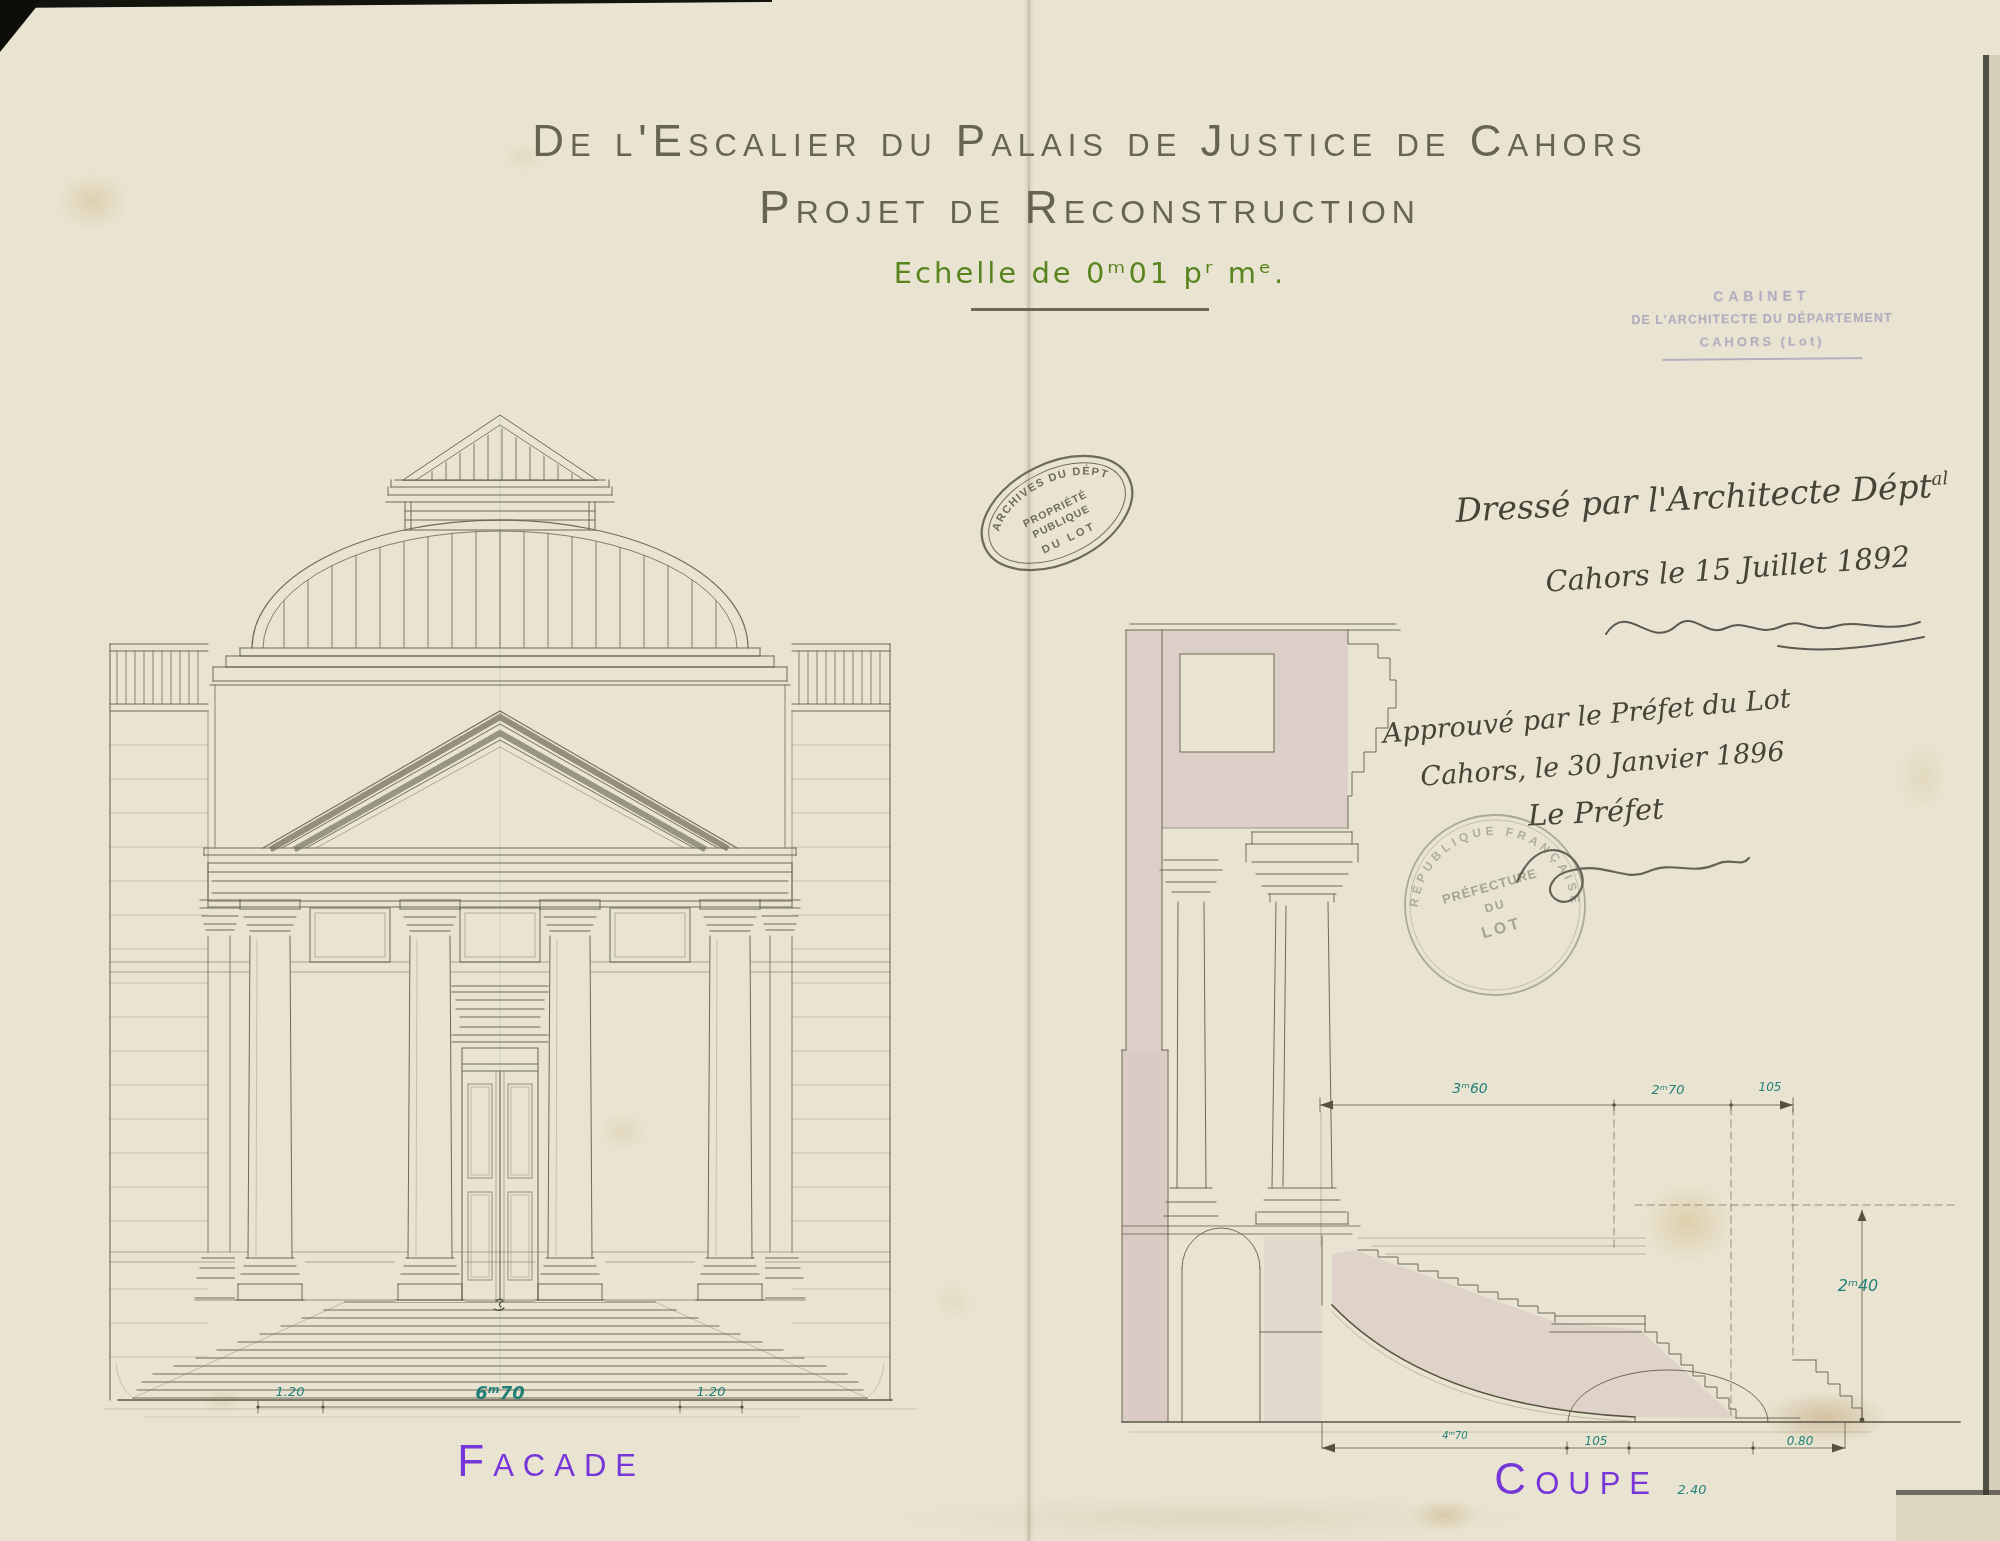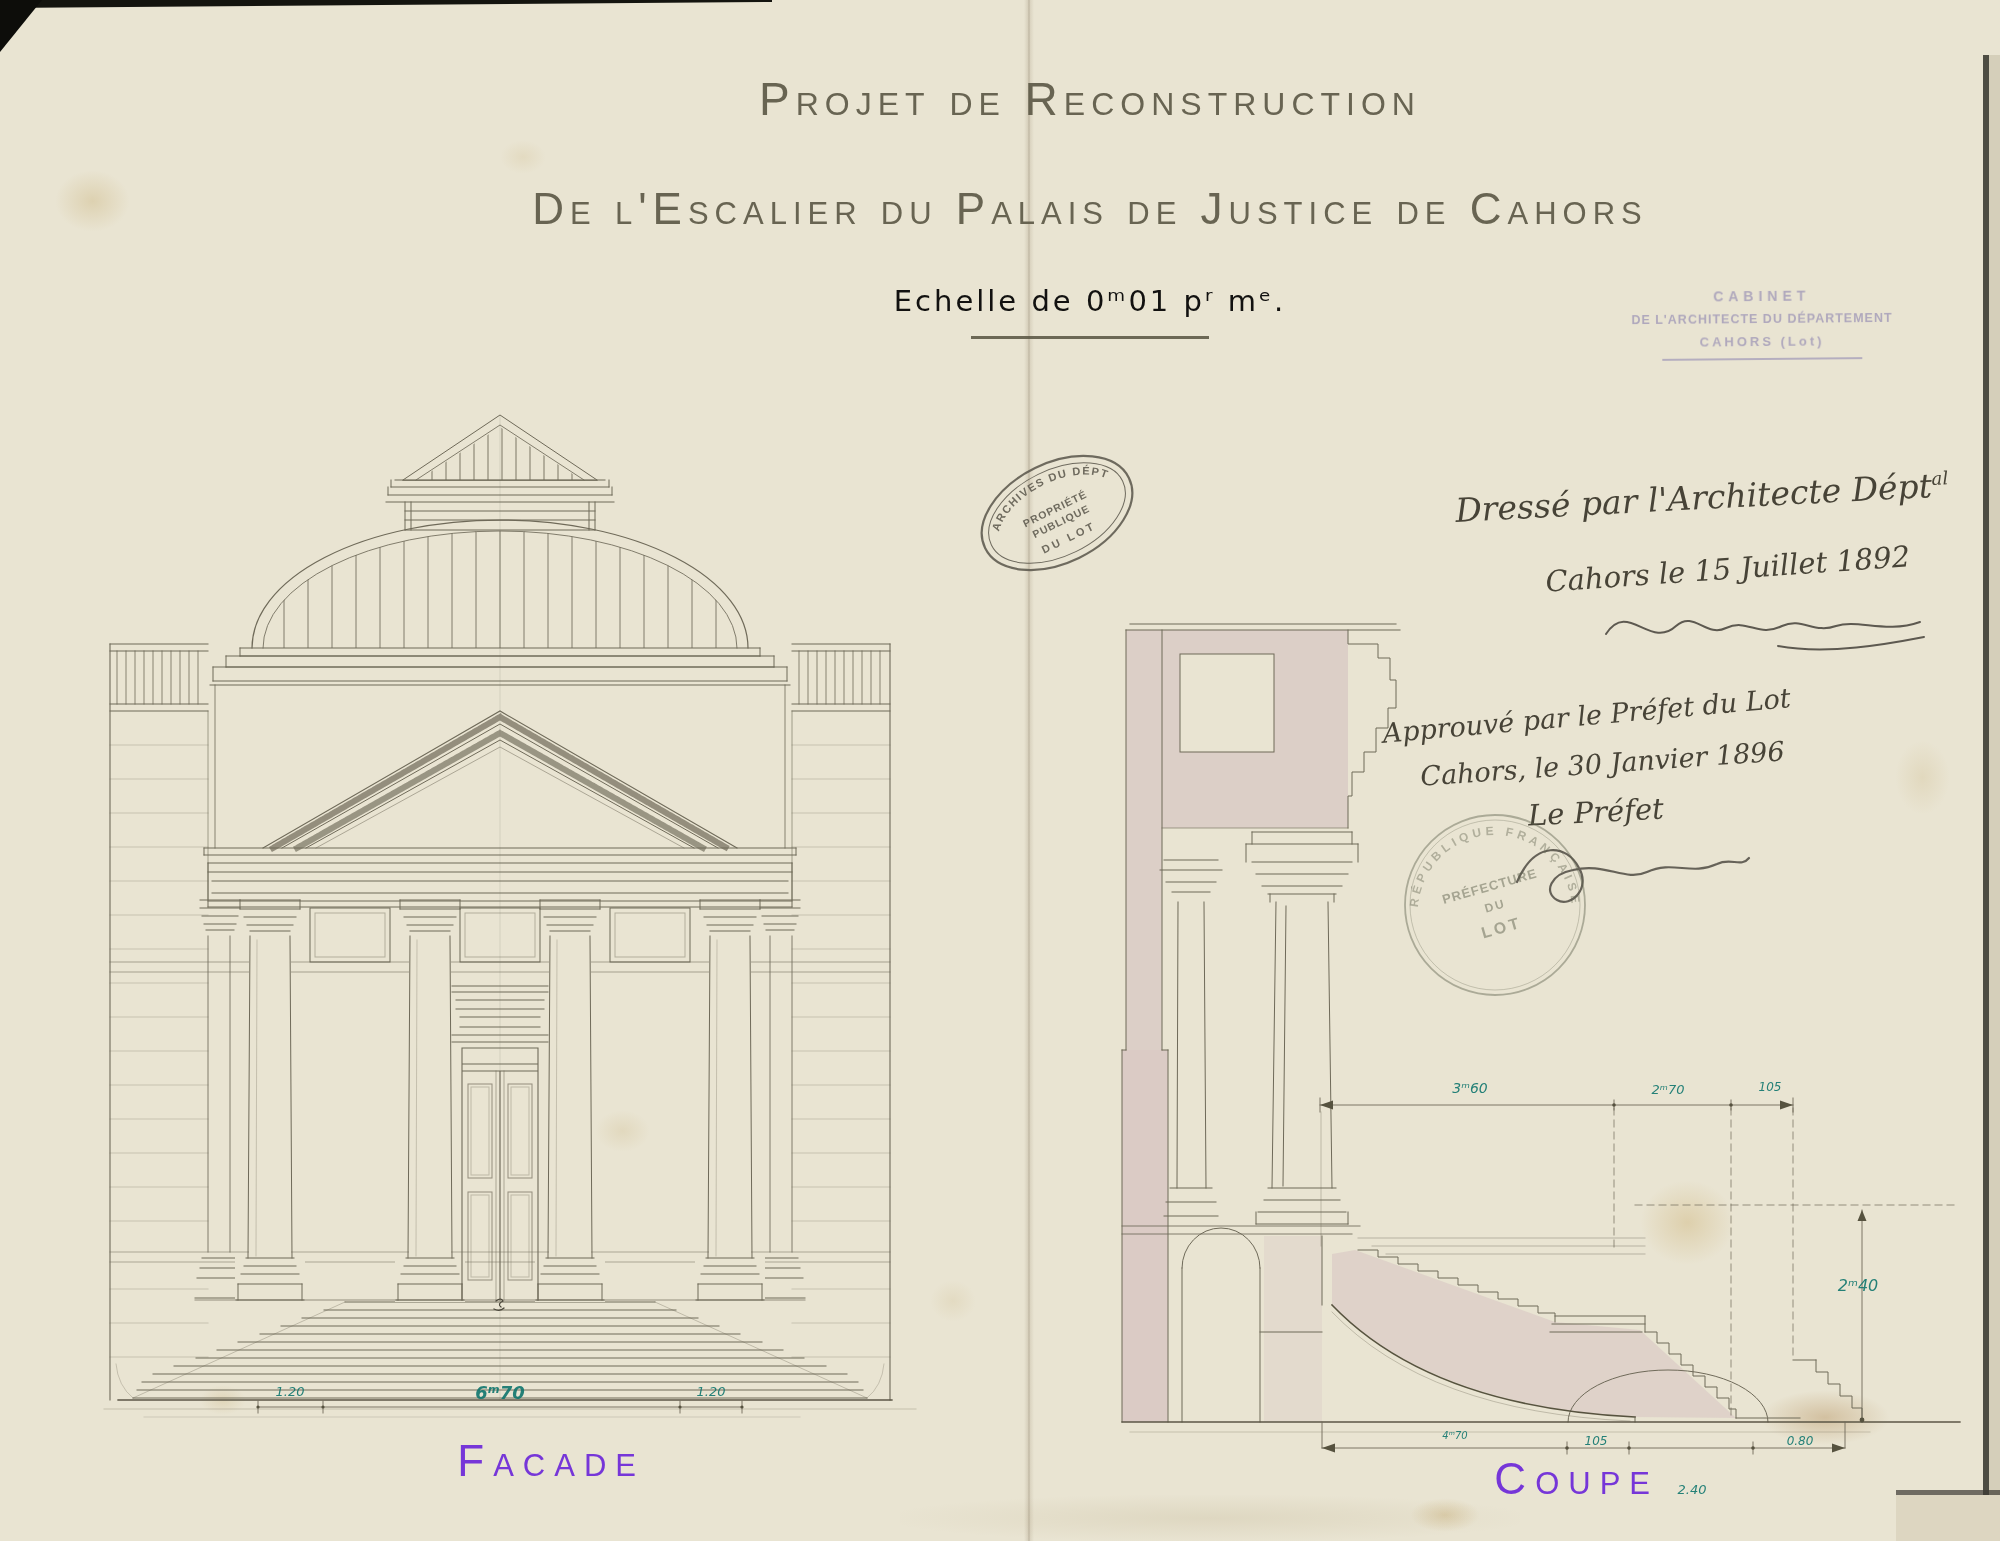--- a/index.html
+++ b/index.html
@@ -4,21 +4,21 @@
 <style>
   html,body{margin:0;padding:0;background:#111;}
   #canvas{position:relative;width:2000px;height:1541px;background:#e9e4d2;overflow:hidden;
           font-family:"Liberation Sans",sans-serif;}
   .abs{position:absolute;}
   
   .arch{font-family:"Liberation Sans",sans-serif;font-variant:small-caps;color:#5e5a48;}
   #title-block{left:400px;top:58px;width:1380px;text-align:center;}
   .t1{font-size:46px;letter-spacing:6px;margin-top:14px;opacity:.92;}
   .t2{font-size:44px;letter-spacing:6px;margin-top:58px;opacity:.92;white-space:nowrap;}
-  .t3{font-family:"DejaVu Sans",sans-serif;font-size:29px;letter-spacing:3px;margin-top:50px;color:#000000;opacity:.92;}
+  .t3{font-family:"DejaVu Sans",sans-serif;font-size:29px;letter-spacing:3px;margin-top:22px;color:#4d7c0f;opacity:.92;}
   .t-rule{width:238px;height:3px;background:#56523f;margin:18px auto 0 auto;opacity:.85;}
   
   .draw-label{font-size:44px;letter-spacing:9px;text-align:right;color:#6d28d9;opacity:.92;}
   
   .hand{font-family:"DejaVu Serif",serif;font-style:italic;color:#474337;white-space:nowrap;}
   
   .dim{font-family:"DejaVu Sans",sans-serif;font-style:italic;font-size:13px;color:#0f766e;
        text-align:center;white-space:nowrap;opacity:.9;}
   
   #cabinet-stamp{left:1612px;top:288px;width:300px;text-align:center;color:rgba(118,108,168,0.5);
@@ -43,22 +43,22 @@
   <div class="stain" style="left:595px;top:1110px;width:55px;height:42px;background:radial-gradient(ellipse,rgba(185,155,85,.16),transparent 70%);"></div>
   <div class="stain" style="left:930px;top:1280px;width:46px;height:42px;background:radial-gradient(ellipse,rgba(185,155,85,.13),transparent 70%);"></div>
   <div class="stain" style="left:1895px;top:740px;width:55px;height:75px;background:radial-gradient(ellipse,rgba(185,155,85,.16),transparent 70%);"></div>
   <div class="stain" style="left:200px;top:1385px;width:46px;height:30px;background:radial-gradient(ellipse,rgba(185,155,85,.2),transparent 70%);"></div>
   <div class="stain" style="left:900px;top:1495px;width:620px;height:46px;border-radius:40%;background:radial-gradient(ellipse,rgba(150,130,80,.13),transparent 75%);"></div>
 
   <div class="abs" style="left:1024px;top:0;width:10px;height:1541px;
               background:linear-gradient(90deg,transparent,rgba(110,90,60,.13) 35%,rgba(88,70,44,.28) 50%,rgba(110,90,60,.11) 65%,transparent);"></div>
 
   <div id="title-block" class="abs">
+    <div class="arch t2">De l'Escalier du Palais de Justice de Cahors</div>
     <div class="arch t1">Projet de Reconstruction</div>
-    <div class="arch t2">De l'Escalier du Palais de Justice de Cahors</div>
     <div class="t3">Echelle de 0ᵐ01 pʳ mᵉ.</div>
     <div class="t-rule"></div>
   </div>
 
   <svg class="abs" style="left:100px;top:400px" width="820" height="1045" viewBox="0 0 820 1045">
     <defs>
       <clipPath id="gclip">
           <path d="M318,80 L400,27 L482,80 Z"></path>
         </clipPath>
       <clipPath id="dclip">

